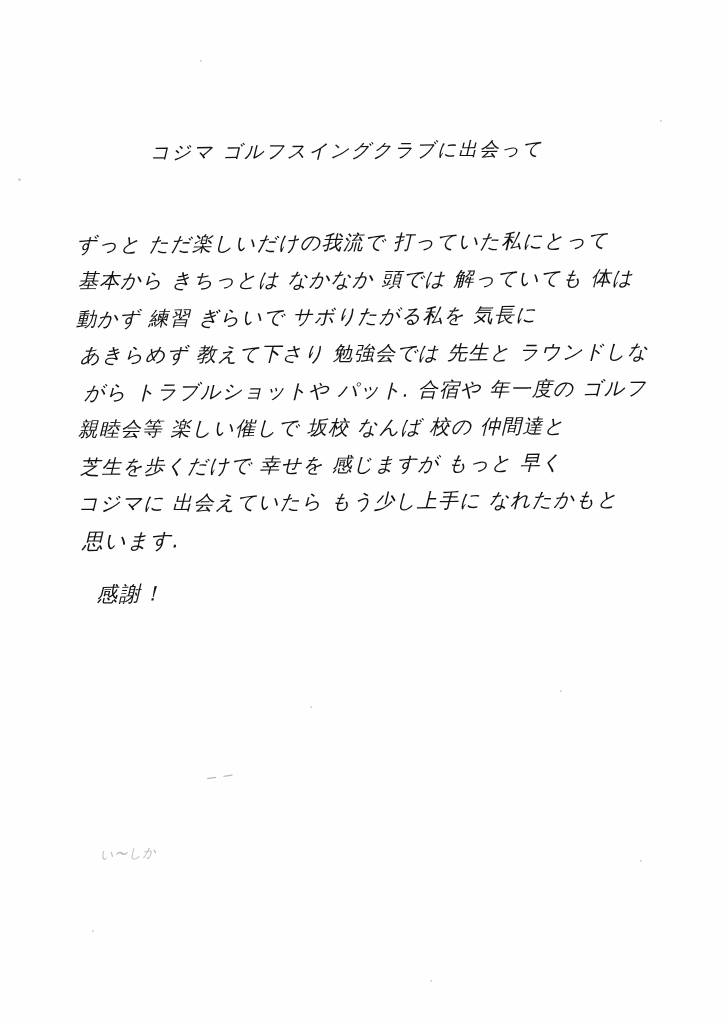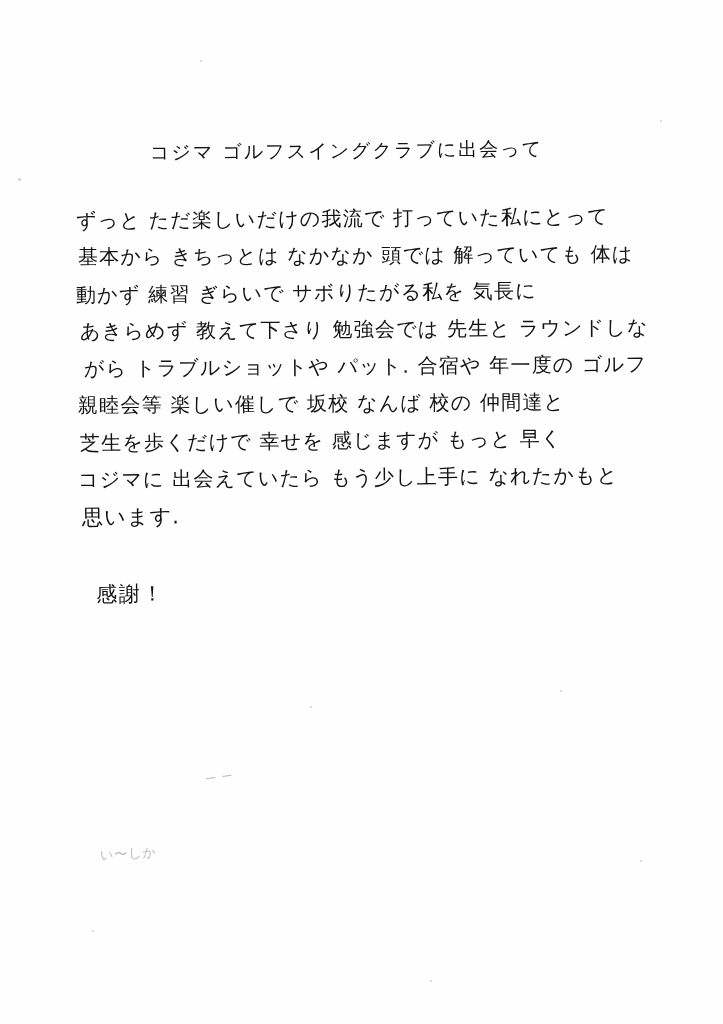--- a/index.html
+++ b/index.html
@@ -13,20 +13,21 @@
     font-family: "DejaVu Sans", sans-serif;
     overflow: hidden;
   }
 
   .page {
     position: relative;
     width: 723px;
     height: 1024px;
     background: #fefefe;
     box-sizing: border-box;
+    font-style: italic;
   }
 
   
   .speckle {
     position: absolute;
     background: #cfcfcf;
     border-radius: 50%;
     pointer-events: none;
   }
 
@@ -44,21 +45,21 @@
     top: 138px;
     font-size: 19px;
     letter-spacing: 2px;
     transform: rotate(-0.6deg);
   }
 
   
   .body-block {
     position: absolute;
     left: 76px;
-    top: 208px;
+    top: 232px;
     width: 580px;
   }
 
   .body-line {
     position: relative;
     color: #121212;
     font-size: 20px;
     white-space: pre;
     line-height: 1.0;
     margin-bottom: 17px;

